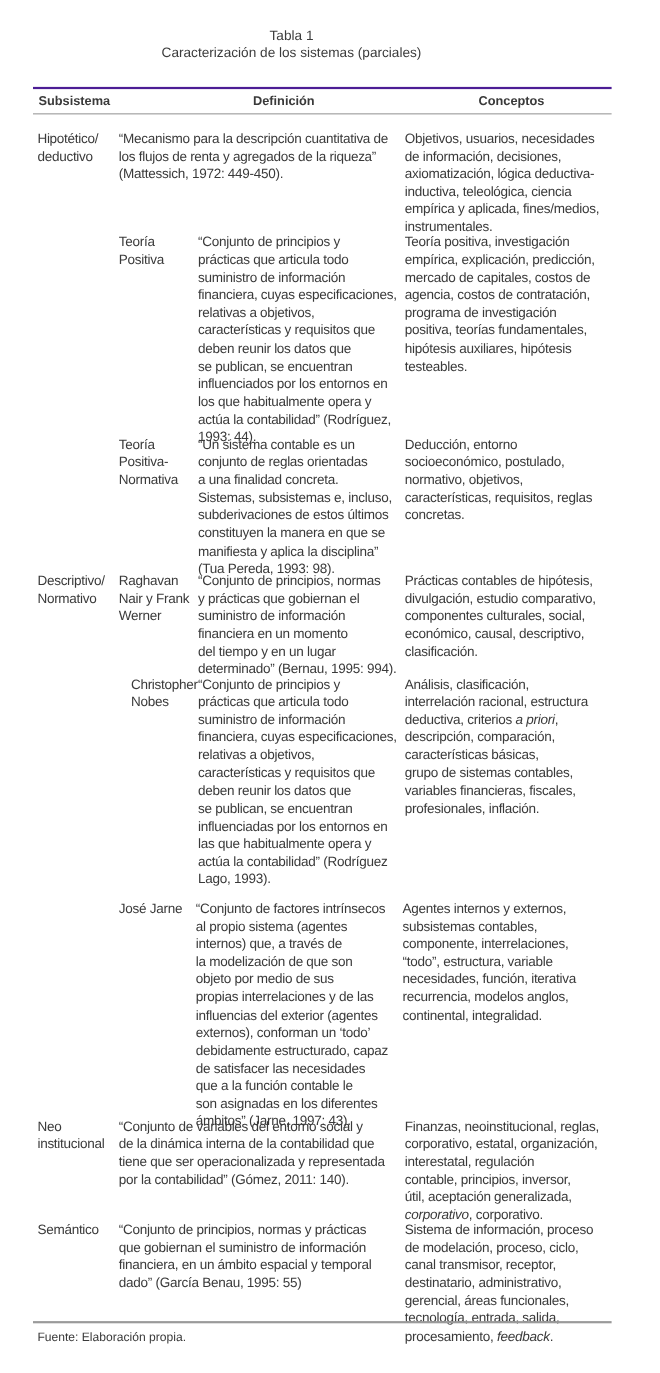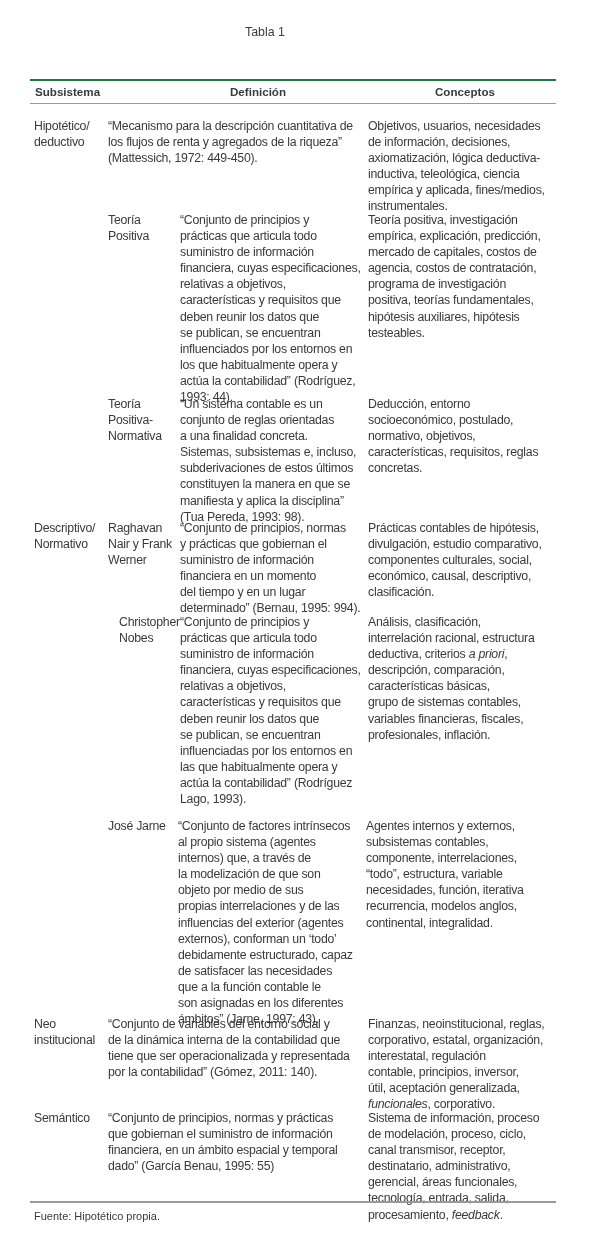--- a/index.html
+++ b/index.html
@@ -8,40 +8,41 @@
     font-family: "Liberation Sans", "DejaVu Sans", sans-serif;
     color: #3a3a3a;
   }
   .caption {
     position: absolute; left: 0; width: 530px; top: 24px;
     text-align: center; font-size: 12.4px; line-height: 16px; color: #3c3c3c;
   }
   .caption div { white-space: nowrap; }
   .table {
     position: absolute; left: 30px; width: 526px; top: 79px;
-    border-top: 2px solid #15803d;
+    border-top: 2px solid #4c1d95;
   }
   .thead {
     position: relative; height: 22px; border-bottom: 1.5px solid #9a9a9a;
     font-size: 11.6px; font-weight: bold; color: #3a3a3a;
   }
   .thead span { position: absolute; top: 4px; }
   .row { position: relative; font-size: 12.3px; line-height: 16.1px; letter-spacing: -0.25px; }
   .cell { position: absolute; top: 0; white-space: pre-line; margin-top: 15px; }
   .tbl-bottom { border-top: 2px solid #9a9a9a; position: absolute; left: 30px; width: 526px; }
   .footnote {
     position: absolute; left: 34px; font-size: 11px; color: #3a3a3a;
   }
   em { font-style: italic; }
 </style>
 </head>
 <body>
 
 <div class="caption">
   <div>Tabla 1</div>
+  <div>Caracterización de los sistemas (parciales)</div>
 </div>
 
 <div class="table">
   <div class="thead">
     <span style="left:5px">Subsistema</span>
     <span style="left:200px">Definición</span>
     <span style="left:405px">Conceptos</span>
   </div>
 </div>
 
@@ -176,33 +177,33 @@
 institucional</div>
   <div class="cell" style="left:78px">“Conjunto de variables del entorno social y
 de la dinámica interna de la contabilidad que
 tiene que ser operacionalizada y representada
 por la contabilidad” (Gómez, 2011: 140).</div>
   <div class="cell" style="left:338px"><span>Finanzas, neoinstitucional, reglas,
 corporativo, estatal, organización,
 interestatal, regulación
 contable, principios, inversor,
 útil, aceptación generalizada,
-</span><em>funcionales</em><span>, corporativo.</span></div>
+</span><em>corporativo</em><span>, corporativo.</span></div>
 </div>
 
 <div class="row" style="position:absolute; top:1095px; left:30px; width:526px;">
   <div class="cell" style="left:4px">Semántico</div>
   <div class="cell" style="left:78px">“Conjunto de principios, normas y prácticas
 que gobiernan el suministro de información
 financiera, en un ámbito espacial y temporal
 dado” (García Benau, 1995: 55)</div>
   <div class="cell" style="left:338px"><span>Sistema de información, proceso
 de modelación, proceso, ciclo,
 canal transmisor, receptor,
 destinatario, administrativo,
 gerencial, áreas funcionales,
 tecnología, entrada, salida,
 procesamiento, </span><em>feedback</em><span>.</span></div>
 </div>
 
 <div class="tbl-bottom" style="top:1201px"></div>
 
-<div class="footnote" style="top:1210px">Fuente: Hipotético propia.</div>
+<div class="footnote" style="top:1210px">Fuente: Elaboración propia.</div>
 
 </body></html>

